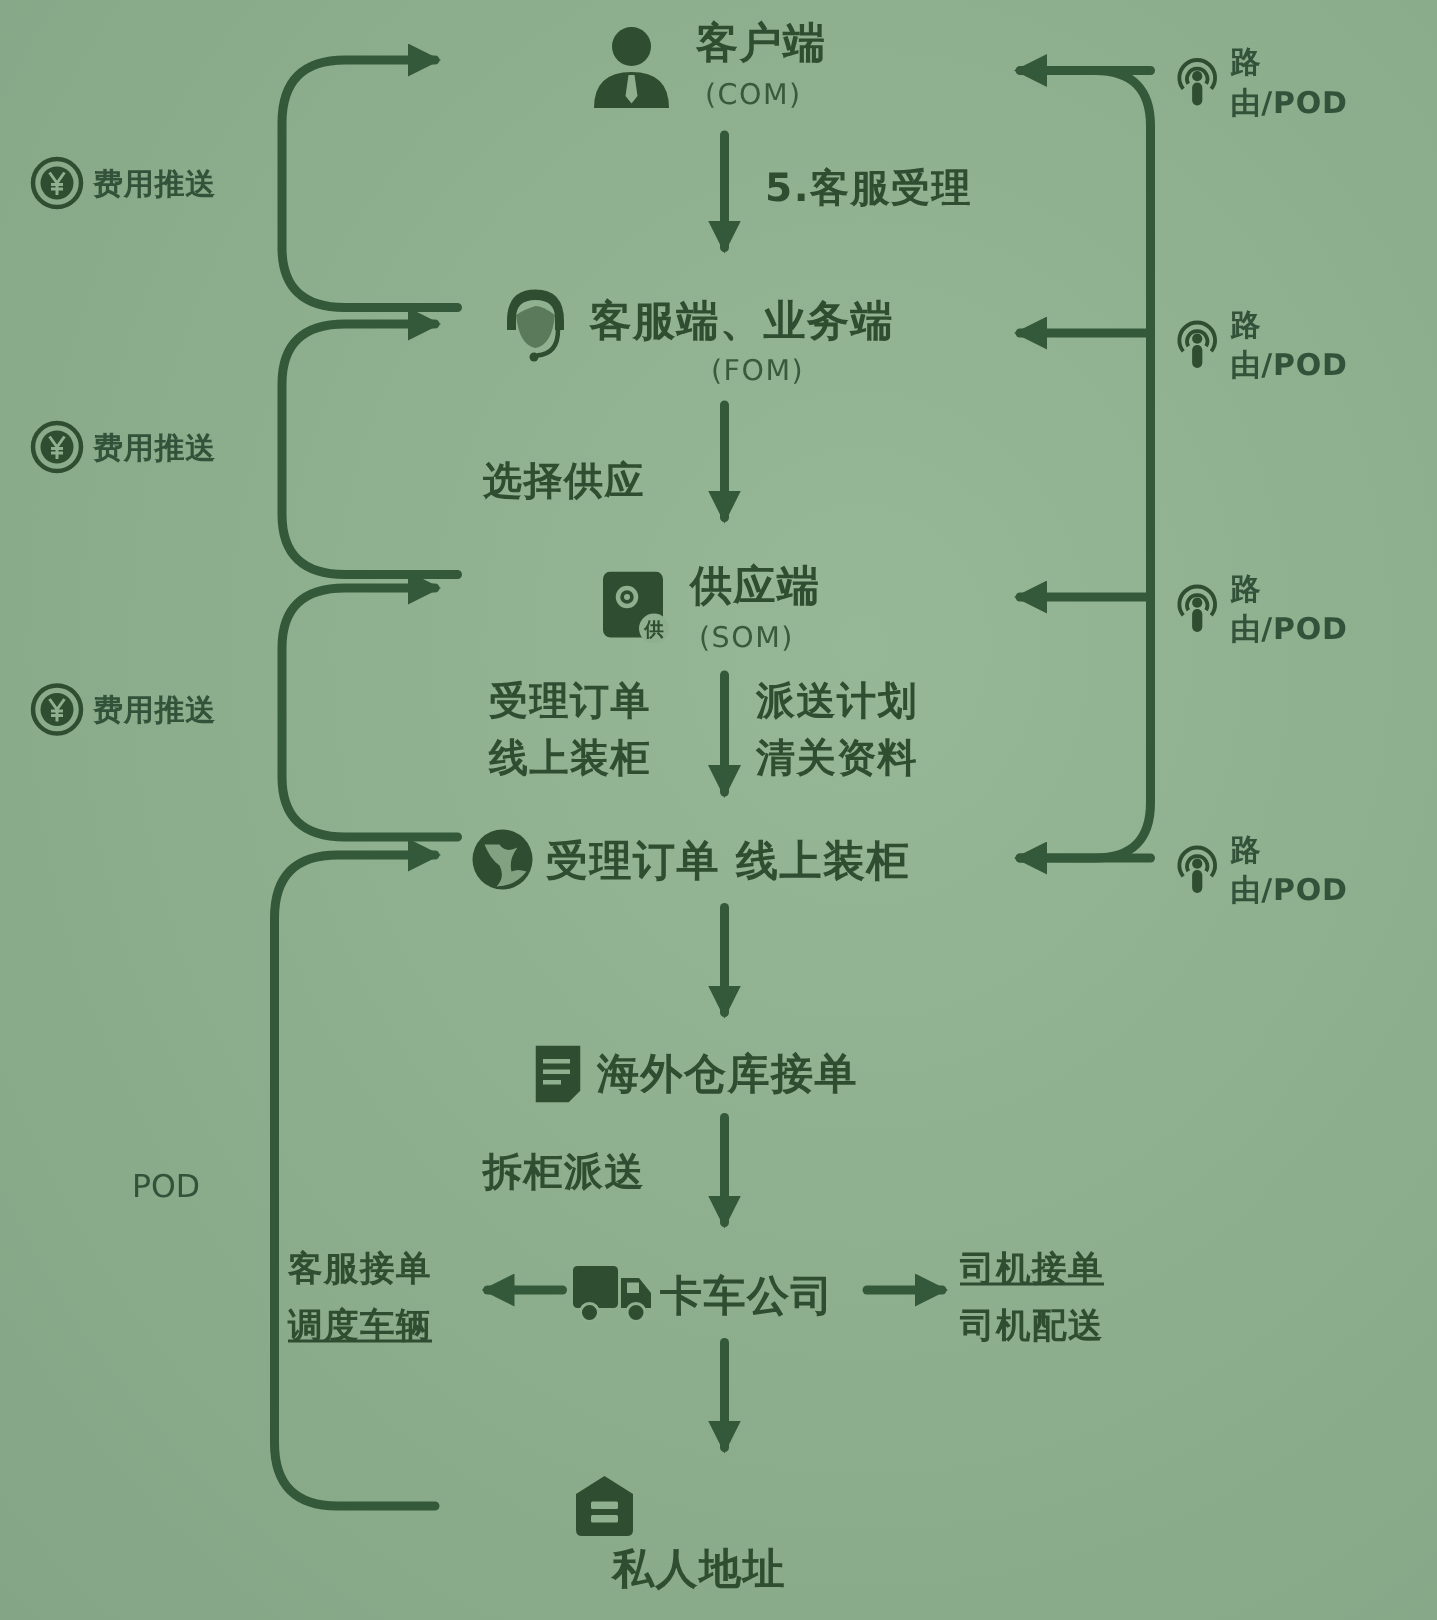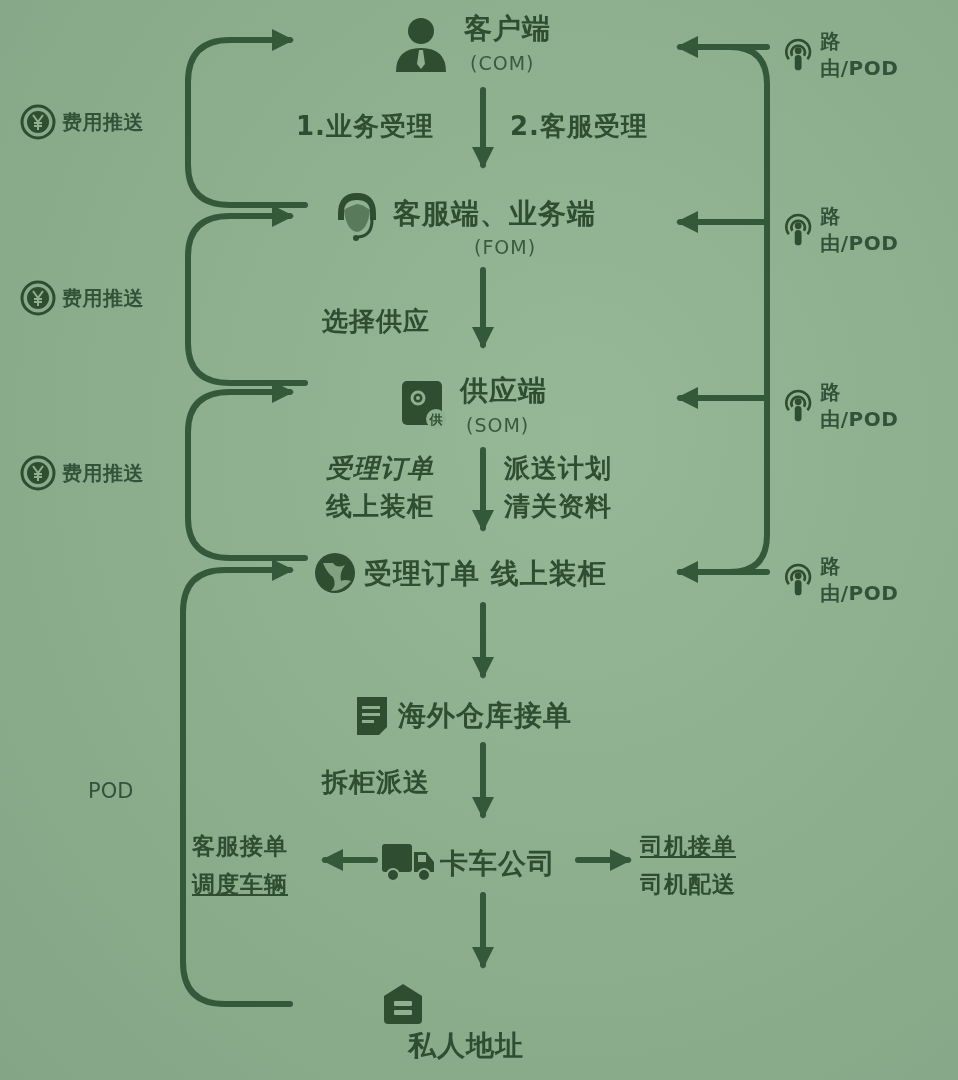--- a/index.html
+++ b/index.html
@@ -63,22 +63,21 @@
   </svg>
 
   <svg class="icon" style="left:392px;top:14px;" width="58" height="58" viewBox="0 0 58 58">
     <circle cx="29" cy="17" r="13" fill="#2e4d31"></circle>
     <path d="M4 58 Q4 34 29 34 Q54 34 54 58 Z" fill="#2e4d31"></path>
     <path d="M27 36 L31 36 L33 50 L29 55 L25 50 Z" fill="#8fb08f"></path>
   </svg>
   <div class="abs node-title" style="left:464px;top:10px;">客户端</div>
   <div class="abs node-sub" style="left:470px;top:52px;">(COM)</div>
 
-  <div class="abs edge-label" style="left:296px;top:108px;">1.业务受理</div>
-  <div class="abs edge-label" style="left:510px;top:108px;">2.客服受理</div>
+  <div class="abs edge-label" style="left:510px;top:108px;">5.客服受理</div>
 
   <svg class="icon" style="left:332px;top:190px;" width="50" height="54" viewBox="0 0 50 54">
     <path d="M6 24 Q6 3 25 3 Q44 3 44 24 L44 30 L38 30 L38 22 Q38 10 25 10 Q12 10 12 22 L12 30 L6 30 Z" fill="#2e4d31"></path>
     <path d="M12 20 Q14 40 25 42 Q36 40 38 20 Q30 14 25 14 Q18 16 12 20 Z" fill="#2e4d31" opacity="0.55"></path>
     <path d="M40 30 Q40 46 26 47" stroke="#2e4d31" stroke-width="3" fill="none"></path>
     <circle cx="24" cy="48" r="3" fill="#2e4d31"></circle>
   </svg>
   <div class="abs node-title" style="left:393px;top:195px;">客服端、业务端</div>
   <div class="abs node-sub" style="left:474px;top:236px;">(FOM)</div>
 
@@ -87,21 +86,21 @@
   <svg class="icon" style="left:402px;top:381px;" width="46" height="48" viewBox="0 0 46 48">
     <rect x="0" y="0" width="40" height="44" rx="5" fill="#2e4d31"></rect>
     <circle cx="16" cy="17" r="6" fill="none" stroke="#8fb08f" stroke-width="3"></circle>
     <circle cx="16" cy="17" r="2" fill="#8fb08f"></circle>
     <circle cx="34" cy="38" r="10" fill="#8fb08f"></circle>
     <text x="34" y="43" font-size="13" font-weight="bold" text-anchor="middle" fill="#2e4d31" font-family="DejaVu Sans, sans-serif">供</text>
   </svg>
   <div class="abs node-title" style="left:460px;top:372px;">供应端</div>
   <div class="abs node-sub" style="left:466px;top:414px;">(SOM)</div>
 
-  <div class="abs edge-label" style="left:326px;top:450px;font-style:italic;">受理订单</div>
+  <div class="abs edge-label" style="left:326px;top:450px;">受理订单</div>
   <div class="abs edge-label" style="left:326px;top:488px;">线上装柜</div>
   <div class="abs edge-label" style="left:504px;top:450px;">派送计划</div>
   <div class="abs edge-label" style="left:504px;top:488px;">清关资料</div>
 
   <svg class="icon" style="left:313px;top:551px;" width="44" height="44" viewBox="0 0 44 44">
     <circle cx="22" cy="22" r="20" fill="#2e4d31"></circle>
     <path d="M10 12 Q14 22 20 26 Q24 34 18 40 Q30 40 38 30 Q32 28 28 30 Q26 22 32 14 Q24 18 20 12 Z" fill="#8fb08f" opacity="0.85"></path>
   </svg>
   <div class="abs node-title" style="left:364px;top:555px;">受理订单 线上装柜</div>
 

